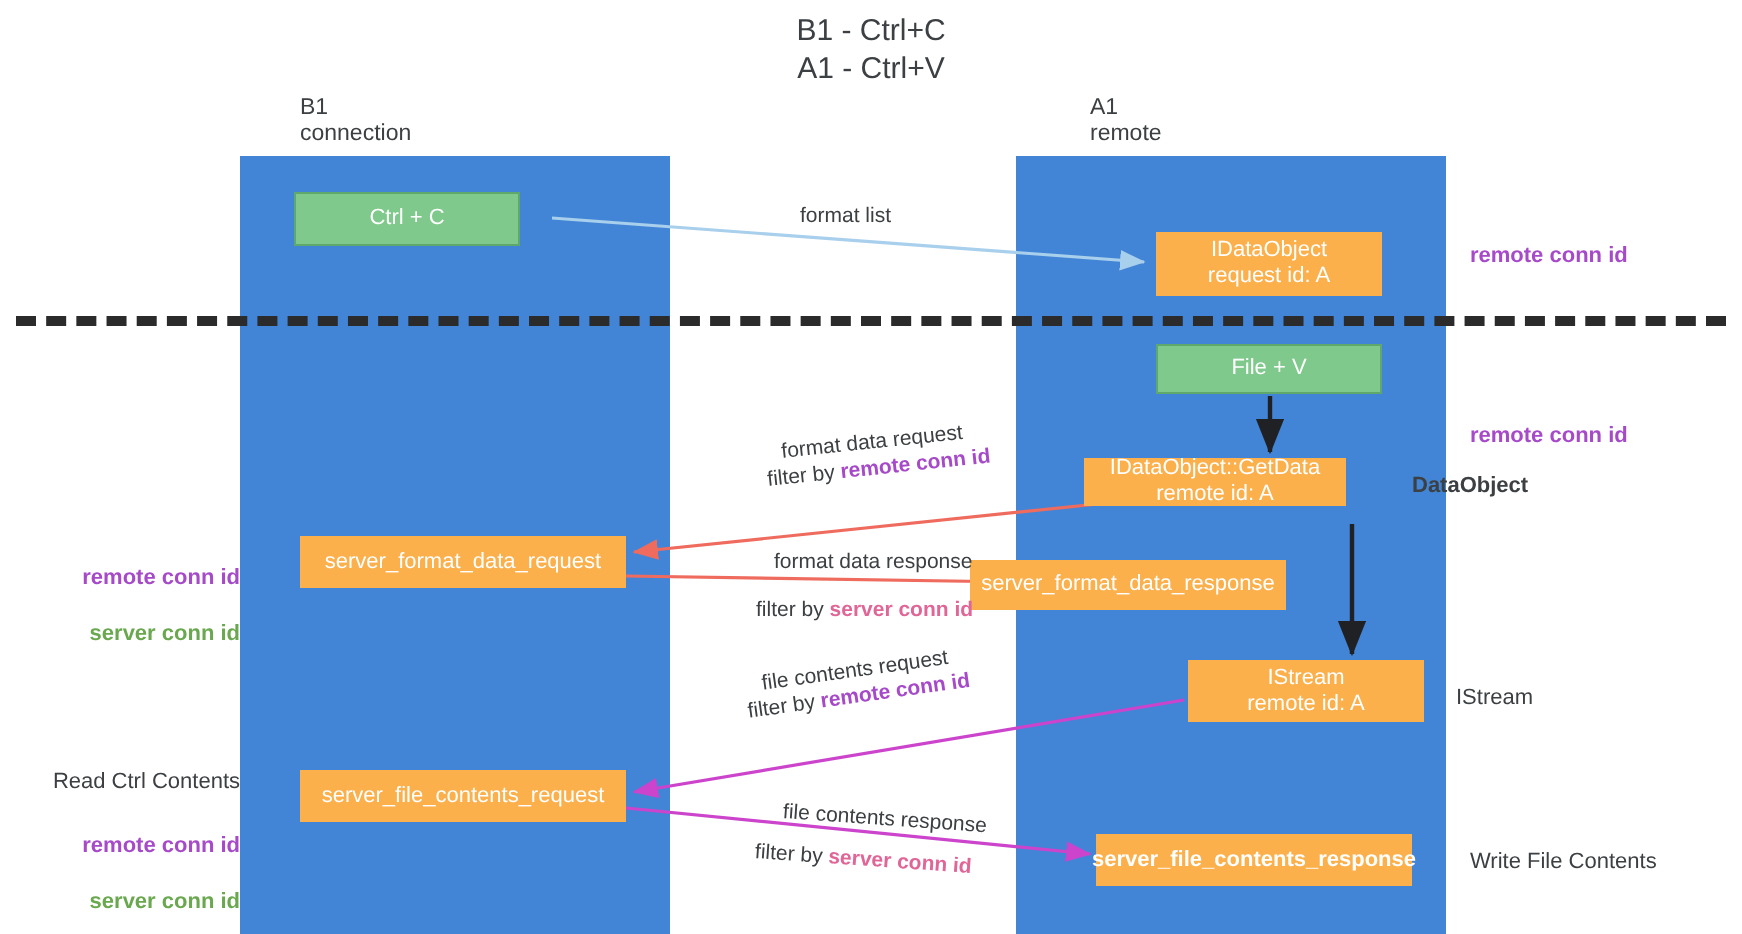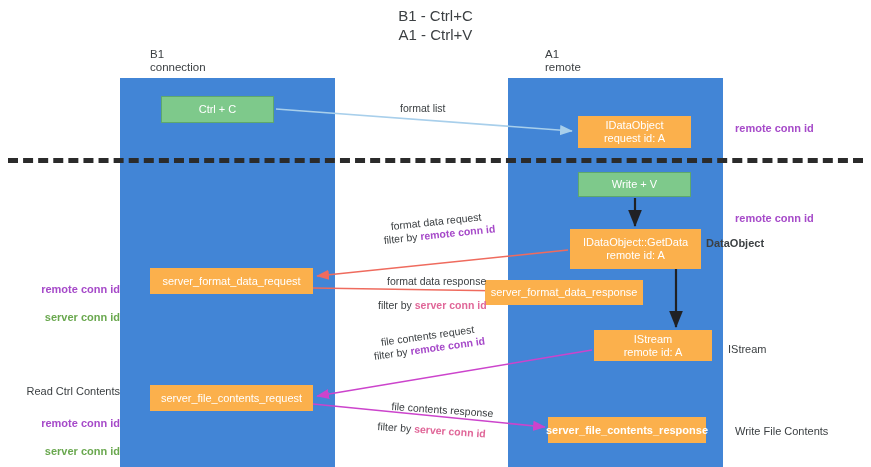--- a/index.html
+++ b/index.html
@@ -36,24 +36,24 @@
 
   
   .box{
     position:absolute;display:flex;align-items:center;justify-content:center;
     text-align:center;color:#ffffff;font-size:11px;line-height:13px;
     white-space:pre-line;box-sizing:border-box;
   }
   .box-green{background:#7ec98b;border:1px solid #5ea86c;}
   .box-orange{background:#fbb04c;}
 
-  .b-ctrlc{left:161px;top:96px;width:113px;height:27px;}
+  .b-ctrlc{left:147px;top:96px;width:113px;height:27px;}
   .b-idataobject{left:578px;top:116px;width:113px;height:32px;}
   .b-ctrlv{left:578px;top:172px;width:113px;height:25px;}
-  .b-getdata{left:570px;top:229px;width:131px;height:40px;}
+  .b-getdata{left:542px;top:229px;width:131px;height:24px;}
   .b-sfdreq{left:150px;top:268px;width:163px;height:26px;}
   .b-sfdres{left:485px;top:280px;width:158px;height:25px;}
   .b-istream{left:594px;top:330px;width:118px;height:31px;}
   .b-sfcreq{left:150px;top:385px;width:163px;height:26px;}
   .b-sfcres{left:548px;top:417px;width:158px;height:26px;font-weight:bold;}
 
   
   .side{
     position:absolute;font-size:11px;line-height:14px;
     white-space:pre-line;font-weight:bold;
@@ -127,21 +127,21 @@
     <line x1="592" y1="350" x2="317" y2="396" stroke="#cc44cc" stroke-width="1.6" marker-end="url(#ar-pink)"></line>
 
     <line x1="313" y1="404" x2="545" y2="427" stroke="#cc44cc" stroke-width="1.6" marker-end="url(#ar-pink)"></line>
   </svg>
 
   <div class="divider"></div>
 
   <div class="box box-green b-ctrlc">Ctrl + C</div>
   <div class="box box-orange b-idataobject">IDataObject
 request id: A</div>
-  <div class="box box-green b-ctrlv">Write + V</div>
+  <div class="box box-green b-ctrlv">File + V</div>
   <div class="box box-orange b-getdata">IDataObject::GetData
 remote id: A</div>
   <div class="box box-orange b-sfdreq">server_format_data_request</div>
   <div class="box box-orange b-sfdres">server_format_data_response</div>
   <div class="box box-orange b-istream">IStream
 remote id: A</div>
   <div class="box box-orange b-sfcreq">server_file_contents_request</div>
   <div class="box box-orange b-sfcres">server_file_contents_response</div>
 
   <div class="alabel" style="left:400px;top:101px;">format list</div>

